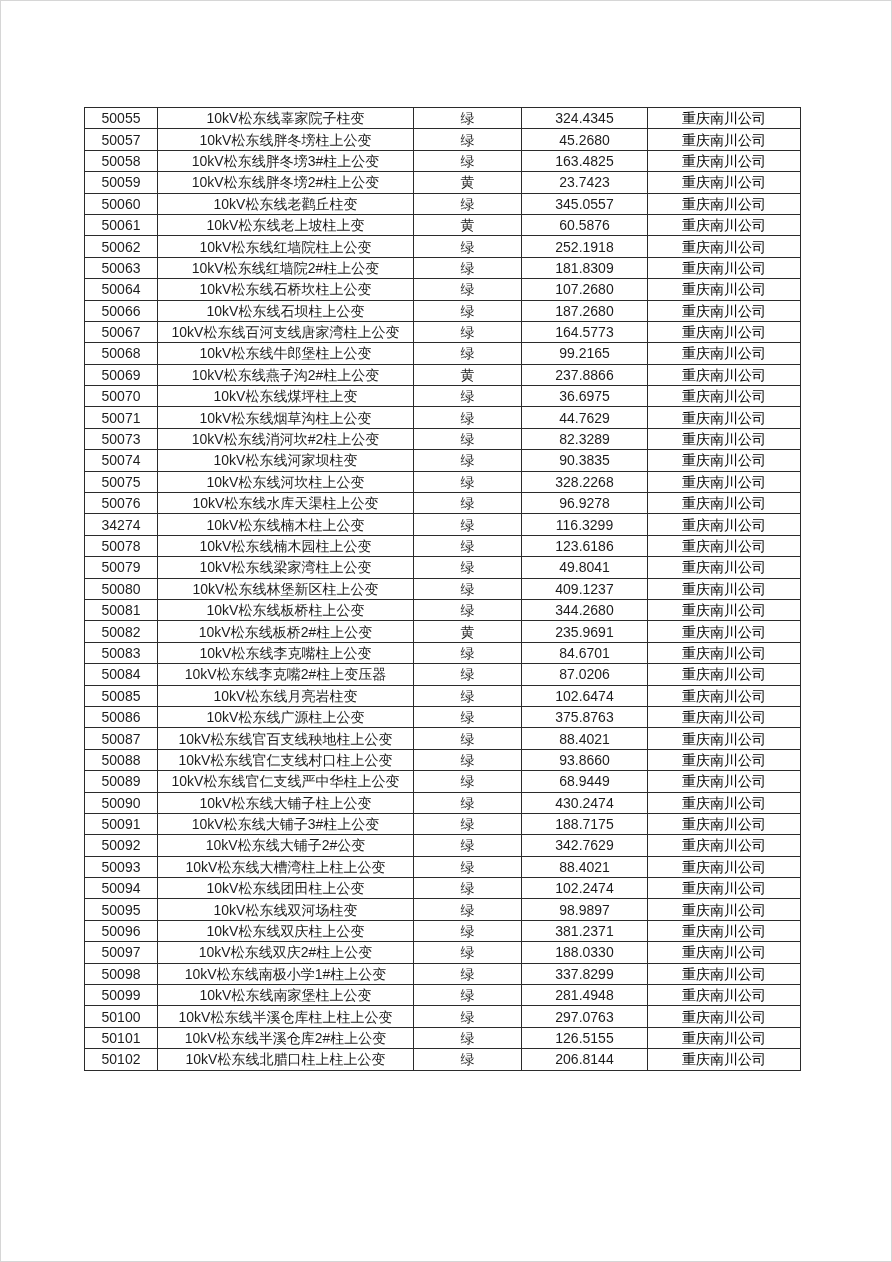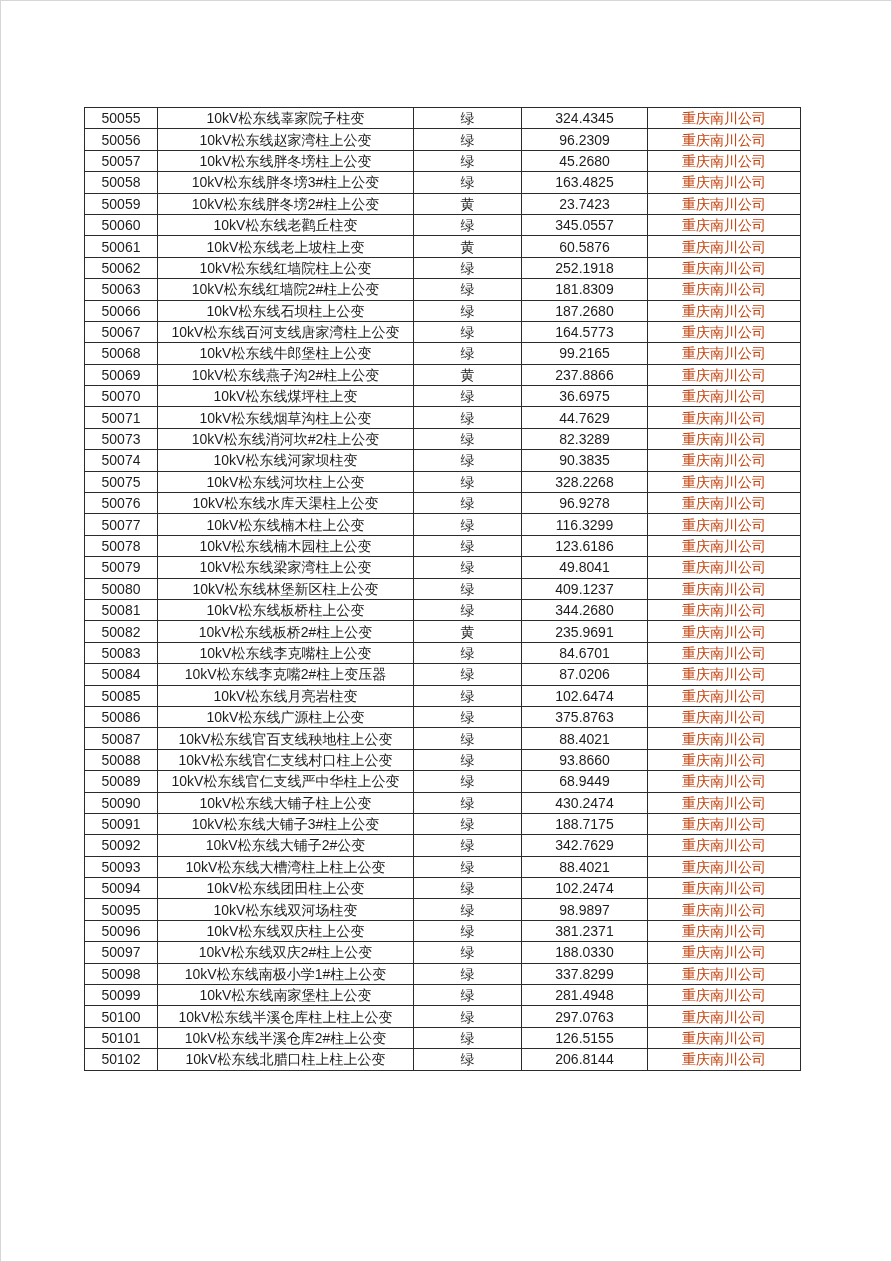--- a/index.html
+++ b/index.html
@@ -30,21 +30,21 @@
     border: 1px solid #2b2b2b;
     height: 20.4px;
     padding: 0 2px;
     text-align: center;
     vertical-align: middle;
     white-space: nowrap;
     overflow: hidden;
     line-height: 1;
   }
   table.data-table td.company {
-    color: #c2410c;
+    color: #000000;
   }
   col.c-id      { width: 73px;  }
   col.c-name    { width: 256px; }
   col.c-status  { width: 108px; }
   col.c-value   { width: 126px; }
   col.c-company { width: 153px; }
 </style>
 </head>
 <body>
 
@@ -59,27 +59,20 @@
     </colgroup>
     <tbody>
         <tr>
           <td>50055</td>
           <td>10kV松东线辜家院子柱变</td>
           <td>绿</td>
           <td>324.4345</td>
           <td class="company">重庆南川公司</td>
         </tr>
         <tr>
-          <td>50056</td>
-          <td>10kV松东线赵家湾柱上公变</td>
-          <td>绿</td>
-          <td>96.2309</td>
-          <td class="company">重庆南川公司</td>
-        </tr>
-        <tr>
           <td>50057</td>
           <td>10kV松东线胖冬塝柱上公变</td>
           <td>绿</td>
           <td>45.2680</td>
           <td class="company">重庆南川公司</td>
         </tr>
         <tr>
           <td>50058</td>
           <td>10kV松东线胖冬塝3#柱上公变</td>
           <td>绿</td>
@@ -115,20 +108,27 @@
           <td class="company">重庆南川公司</td>
         </tr>
         <tr>
           <td>50063</td>
           <td>10kV松东线红墙院2#柱上公变</td>
           <td>绿</td>
           <td>181.8309</td>
           <td class="company">重庆南川公司</td>
         </tr>
         <tr>
+          <td>50064</td>
+          <td>10kV松东线石桥坎柱上公变</td>
+          <td>绿</td>
+          <td>107.2680</td>
+          <td class="company">重庆南川公司</td>
+        </tr>
+        <tr>
           <td>50066</td>
           <td>10kV松东线石坝柱上公变</td>
           <td>绿</td>
           <td>187.2680</td>
           <td class="company">重庆南川公司</td>
         </tr>
         <tr>
           <td>50067</td>
           <td>10kV松东线百河支线唐家湾柱上公变</td>
           <td>绿</td>
@@ -185,21 +185,21 @@
           <td class="company">重庆南川公司</td>
         </tr>
         <tr>
           <td>50076</td>
           <td>10kV松东线水库天渠柱上公变</td>
           <td>绿</td>
           <td>96.9278</td>
           <td class="company">重庆南川公司</td>
         </tr>
         <tr>
-          <td>50077</td>
+          <td>34274</td>
           <td>10kV松东线楠木柱上公变</td>
           <td>绿</td>
           <td>116.3299</td>
           <td class="company">重庆南川公司</td>
         </tr>
         <tr>
           <td>50078</td>
           <td>10kV松东线楠木园柱上公变</td>
           <td>绿</td>
           <td>123.6186</td>

